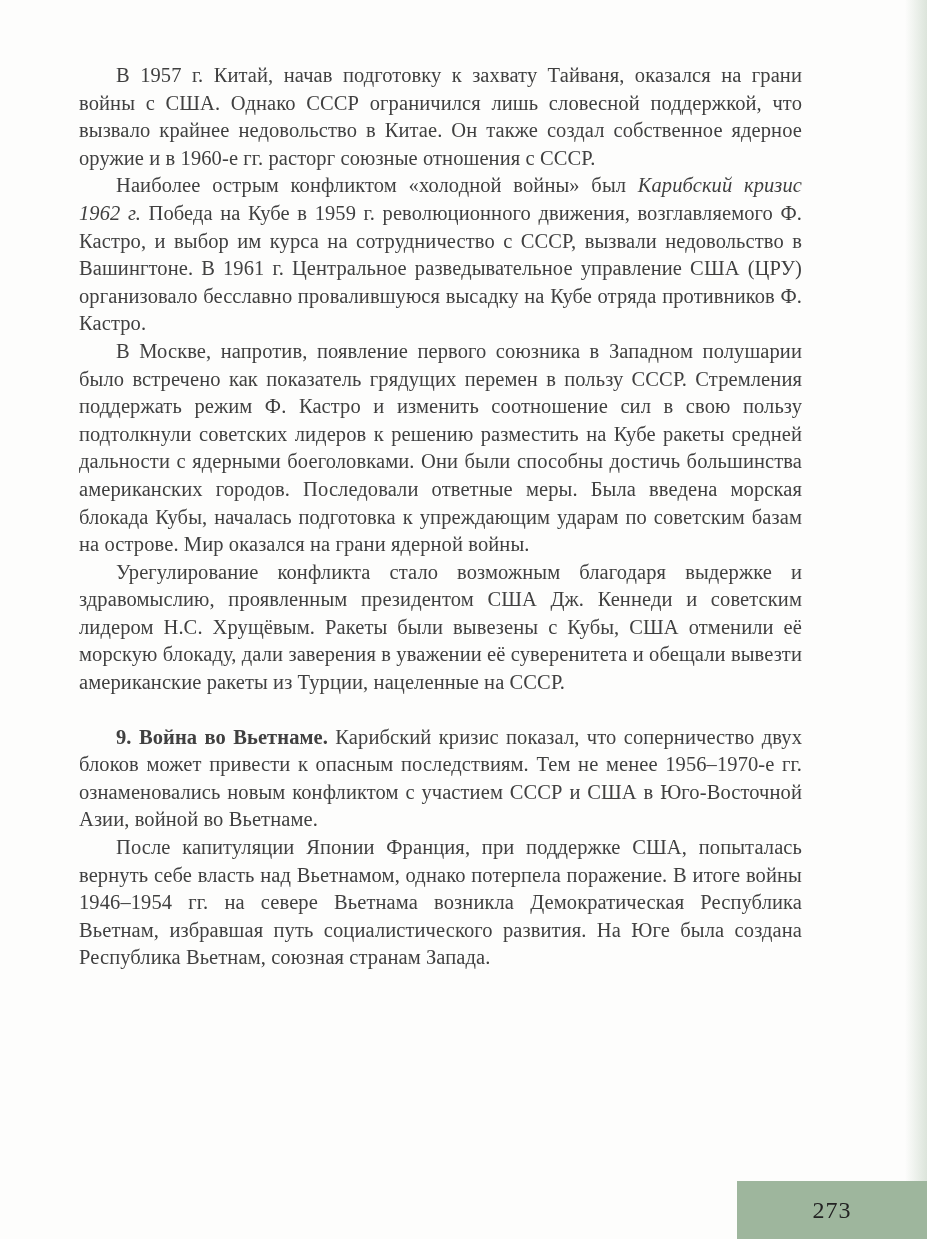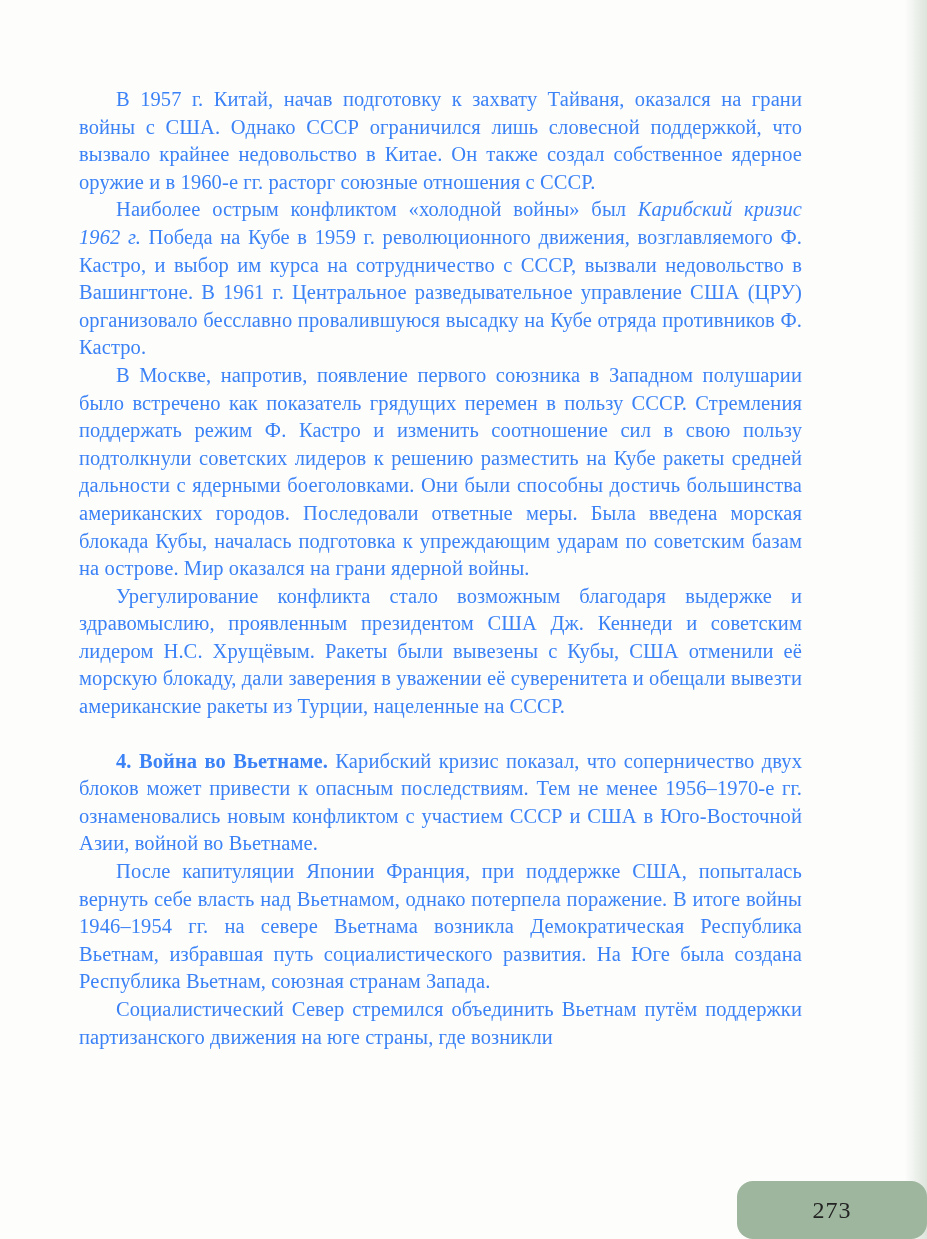--- a/index.html
+++ b/index.html
@@ -51,41 +51,39 @@
   .footer-box {
     position: absolute;
     right: 0;
     bottom: 0;
     width: 190px;
     height: 58px;
     display: flex;
     align-items: center;
     justify-content: center;
     background: #9eb69d;
-    border-radius: 16px;
   }
   .footer-box .page-num {
     font-size: 24px;
     color: #232323;
     letter-spacing: 1px;
   }
 </style>
 </head>
 <body>
 
 <div class="page">
 
-  <div class="text-block" style="color: #3b82f6; margin-top: 24px;">
+  <div class="text-block" style="color: #404040;">
       <p><span class="run-normal">В 1957 г. Китай, начав подготовку к захвату Тайваня, оказался на грани войны с США. Однако СССР ограничился лишь словесной поддержкой, что вызвало крайнее недовольство в Китае. Он также создал собственное ядерное оружие и в 1960-е гг. расторг союзные отношения с СССР.</span></p>
       <p><span class="run-normal">Наиболее острым конфликтом «холодной войны» был </span><span class="run-italic">Карибский кризис 1962 г.</span><span class="run-normal"> Победа на Кубе в 1959 г. революционного движения, возглавляемого Ф. Кастро, и выбор им курса на сотрудничество с СССР, вызвали недовольство в Вашингтоне. В 1961 г. Центральное разведывательное управление США (ЦРУ) организовало бесславно провалившуюся высадку на Кубе отряда противников Ф. Кастро.</span></p>
       <p><span class="run-normal">В Москве, напротив, появление первого союзника в Западном полушарии было встречено как показатель грядущих перемен в пользу СССР. Стремления поддержать режим Ф. Кастро и изменить соотношение сил в свою пользу подтолкнули советских лидеров к решению разместить на Кубе ракеты средней дальности с ядерными боеголовками. Они были способны достичь большинства американских городов. Последовали ответные меры. Была введена морская блокада Кубы, началась подготовка к упреждающим ударам по советским базам на острове. Мир оказался на грани ядерной войны.</span></p>
       <p><span class="run-normal">Урегулирование конфликта стало возможным благодаря выдержке и здравомыслию, проявленным президентом США Дж. Кеннеди и советским лидером Н.С. Хрущёвым. Ракеты были вывезены с Кубы, США отменили её морскую блокаду, дали заверения в уважении её суверенитета и обещали вывезти американские ракеты из Турции, нацеленные на СССР.</span></p>
-      <p class="section-start"><span class="run-bold">4. Война во Вьетнаме.</span><span class="run-normal"> Карибский кризис показал, что соперничество двух блоков может привести к опасным последствиям. Тем не менее 1956–1970-е гг. ознаменовались новым конфликтом с участием СССР и США в Юго-Восточной Азии, войной во Вьетнаме.</span></p>
+      <p class="section-start"><span class="run-bold">9. Война во Вьетнаме.</span><span class="run-normal"> Карибский кризис показал, что соперничество двух блоков может привести к опасным последствиям. Тем не менее 1956–1970-е гг. ознаменовались новым конфликтом с участием СССР и США в Юго-Восточной Азии, войной во Вьетнаме.</span></p>
       <p><span class="run-normal">После капитуляции Японии Франция, при поддержке США, попыталась вернуть себе власть над Вьетнамом, однако потерпела поражение. В итоге войны 1946–1954 гг. на севере Вьетнама возникла Демократическая Республика Вьетнам, избравшая путь социалистического развития. На Юге была создана Республика Вьетнам, союзная странам Запада.</span></p>
-      <p><span class="run-normal">Социалистический Север стремился объединить Вьетнам путём поддержки партизанского движения на юге страны, где возникли</span></p>
     </div>
 
   <div class="edge-strip" style="background: linear-gradient(to right, rgba(158, 182, 157, 0) 0%, rgba(158, 182, 157, 0.35) 100%);"></div>
 
   <div class="footer-box" style="background: rgb(158, 182, 157);">
     <span class="page-num">273</span>
   </div>
 
 </div>
 

